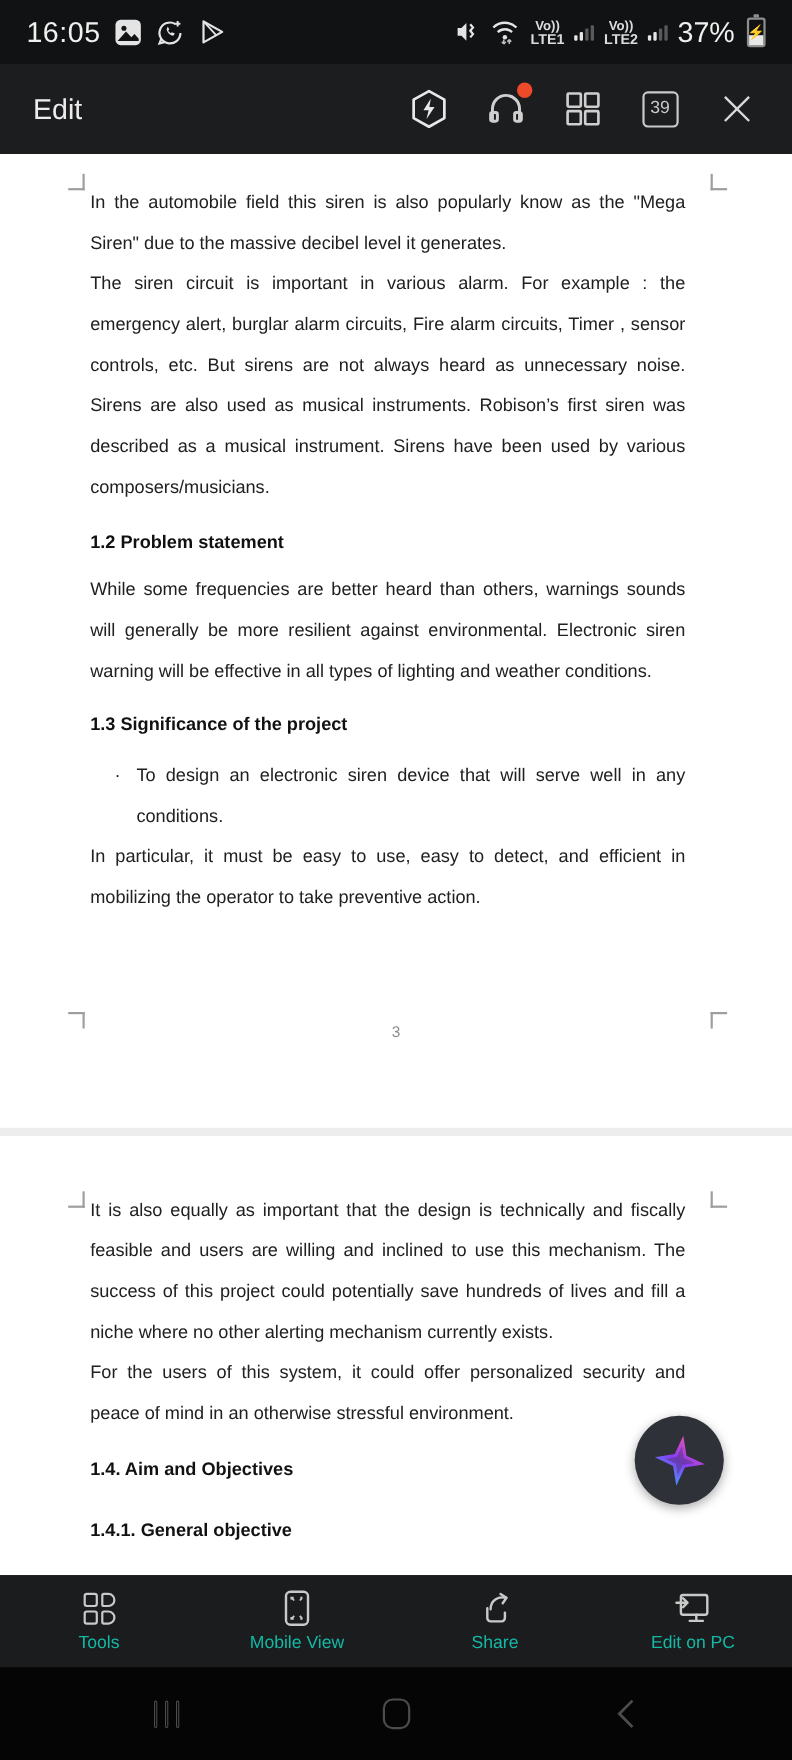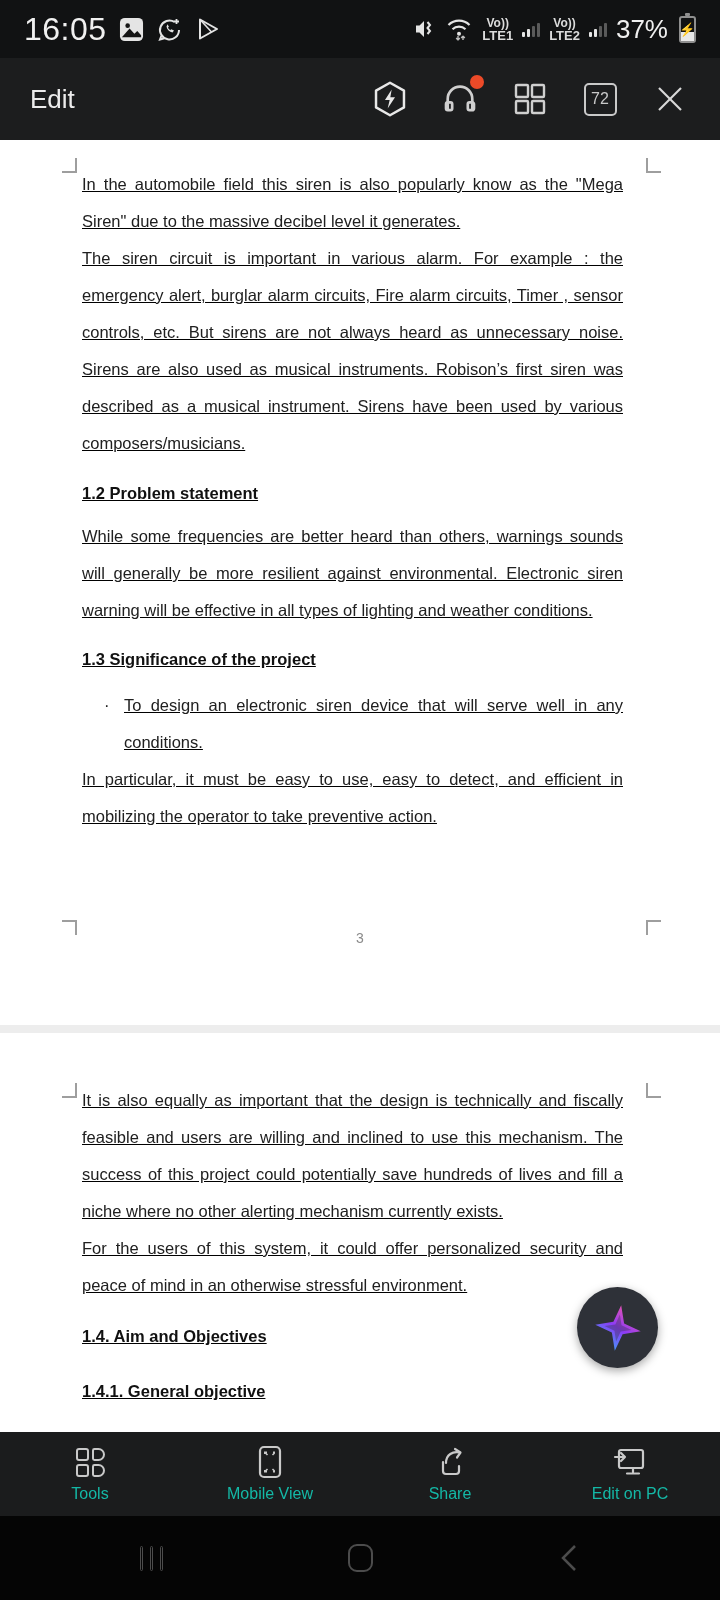--- a/index.html
+++ b/index.html
@@ -3,21 +3,21 @@
 <meta charset="utf-8">
 <style>
   * { margin:0; padding:0; box-sizing:border-box; }
   html,body { width:720px; height:1600px; background:#000; font-family:"Liberation Sans", sans-serif; overflow:hidden; }
   .screen { position:relative; width:720px; height:1600px; background:#000; }
 
   
   .status-bar { position:absolute; top:0; left:0; width:720px; height:58px; background:#111213;
     display:flex; align-items:center; padding:0 24px; color:#f0f0f0; }
   .sb-left { display:flex; align-items:center; gap:12px; }
-  .sb-time { font-size:32px; letter-spacing:0.5px; }
+  .sb-time { font-size:26px; letter-spacing:0.5px; }
   .sb-right { margin-left:auto; display:flex; align-items:center; gap:9px; }
   .sb-icon { display:flex; align-items:center; }
   .net-label { display:flex; flex-direction:column; align-items:center; line-height:1; color:#dcdcdc; }
   .net-label .vo { font-size:12px; font-weight:bold; }
   .net-label .lte { font-size:13px; font-weight:bold; }
   .sig-bars { display:flex; align-items:flex-end; gap:2px; height:16px; }
   .sig-bars i { width:3px; border-radius:1px; background:#5a5a5a; }
   .sig-bars i:nth-child(1){ height:5px; background:#e6e6e6; }
   .sig-bars i:nth-child(2){ height:8px; background:#e6e6e6; }
   .sig-bars i:nth-child(3){ height:11px; }
@@ -34,21 +34,21 @@
     display:flex; align-items:center; padding:0 30px; }
   .hdr-title { color:#ececec; font-size:26px; }
   .hdr-actions { margin-left:auto; display:flex; align-items:center; gap:30px; }
   .hdr-btn { position:relative; display:flex; align-items:center; justify-content:center; width:40px; height:40px; }
   .red-dot { position:absolute; top:-4px; right:-4px; width:14px; height:14px; border-radius:50%; background:#ec4a28; }
   .badge-box { width:33px; height:33px; border:2px solid #c9c9c9; border-radius:5px;
     display:flex; align-items:center; justify-content:center; color:#c9c9c9; font-size:16px; }
 
   
   .doc { position:absolute; top:140px; left:0; width:720px; height:1292px; background:#fff; overflow:hidden; }
-  .page { position:relative; width:720px; background:#fff;text-decoration:underline; }
+  .page { position:relative; width:720px; background:#fff; }
   .page3 { height:885px; }
   .page-gap { width:720px; height:8px; background:#ededed; }
   .page4 { height:399px; }
   .mark { position:absolute; width:15px; height:15px; border:0 solid #9e9e9e; }
   .mark.tl { border-right-width:2px; border-bottom-width:2px; }
   .mark.tr { border-left-width:2px; border-bottom-width:2px; }
   .mark.bl { border-top-width:2px; border-right-width:2px; }
   .mark.br { border-top-width:2px; border-left-width:2px; }
   .doc-body { margin:0 97px 0 82px; width:541px; color:#202020; font-size:16.5px; line-height:37px; }
   .page3 .doc-body { padding-top:26px; }
@@ -183,21 +183,21 @@
       </span>
       <span class="hdr-btn">
         <svg width="34" height="34" viewBox="0 0 34 34" fill="none" stroke="#cfcfcf" stroke-width="2.4">
             <rect x="3" y="3" width="12" height="12" rx="1"></rect>
             <rect x="19" y="3" width="12" height="12" rx="1"></rect>
             <rect x="3" y="19" width="12" height="12" rx="1"></rect>
             <rect x="19" y="19" width="12" height="12" rx="1"></rect>
           </svg>
       </span>
       <span class="hdr-btn">
-        <span class="badge-box">72</span>
+        <span class="badge-box">39</span>
       </span>
       <span class="hdr-btn">
         <svg width="32" height="32" viewBox="0 0 32 32" stroke="#d9d9d9" stroke-width="2.2">
             <line x1="5" y1="5" x2="27" y2="27"></line>
             <line x1="27" y1="5" x2="5" y2="27"></line>
           </svg>
       </span>
     </div>
   </div>
 

